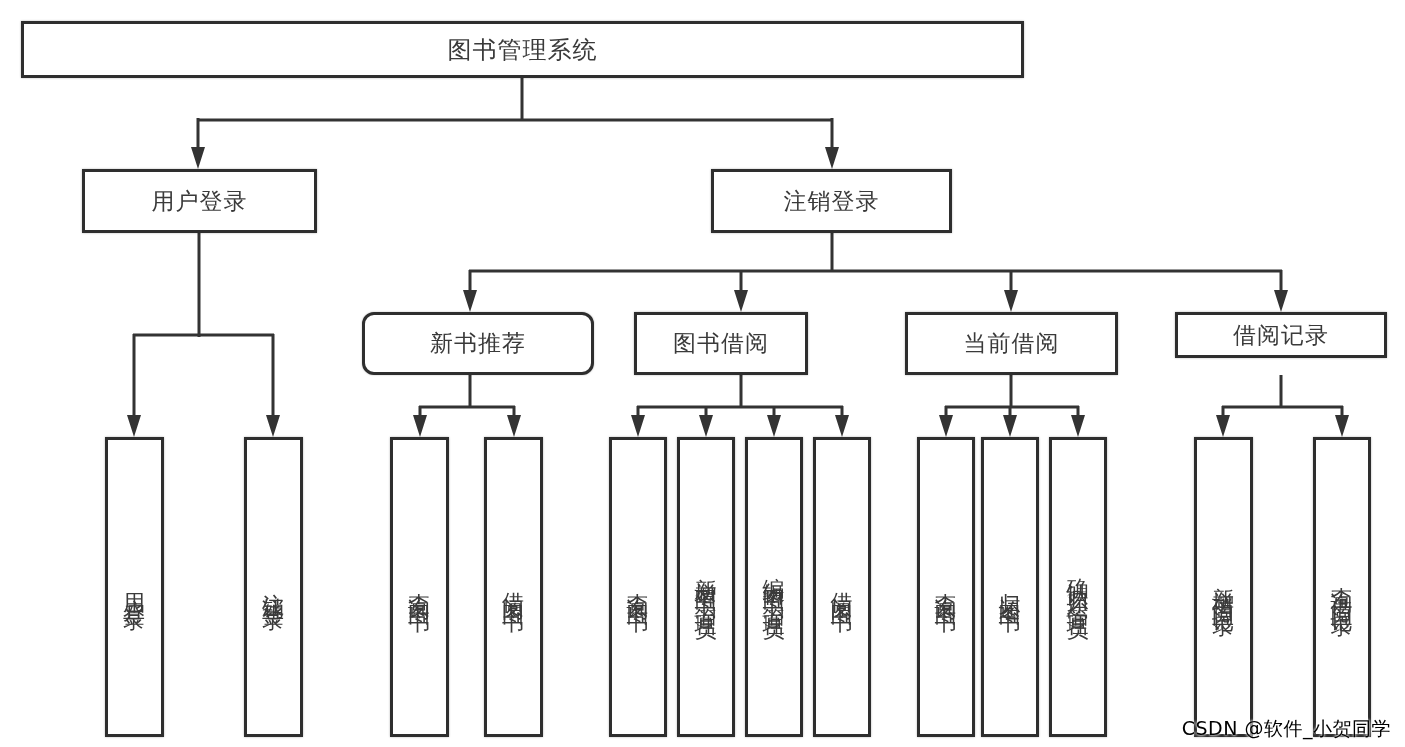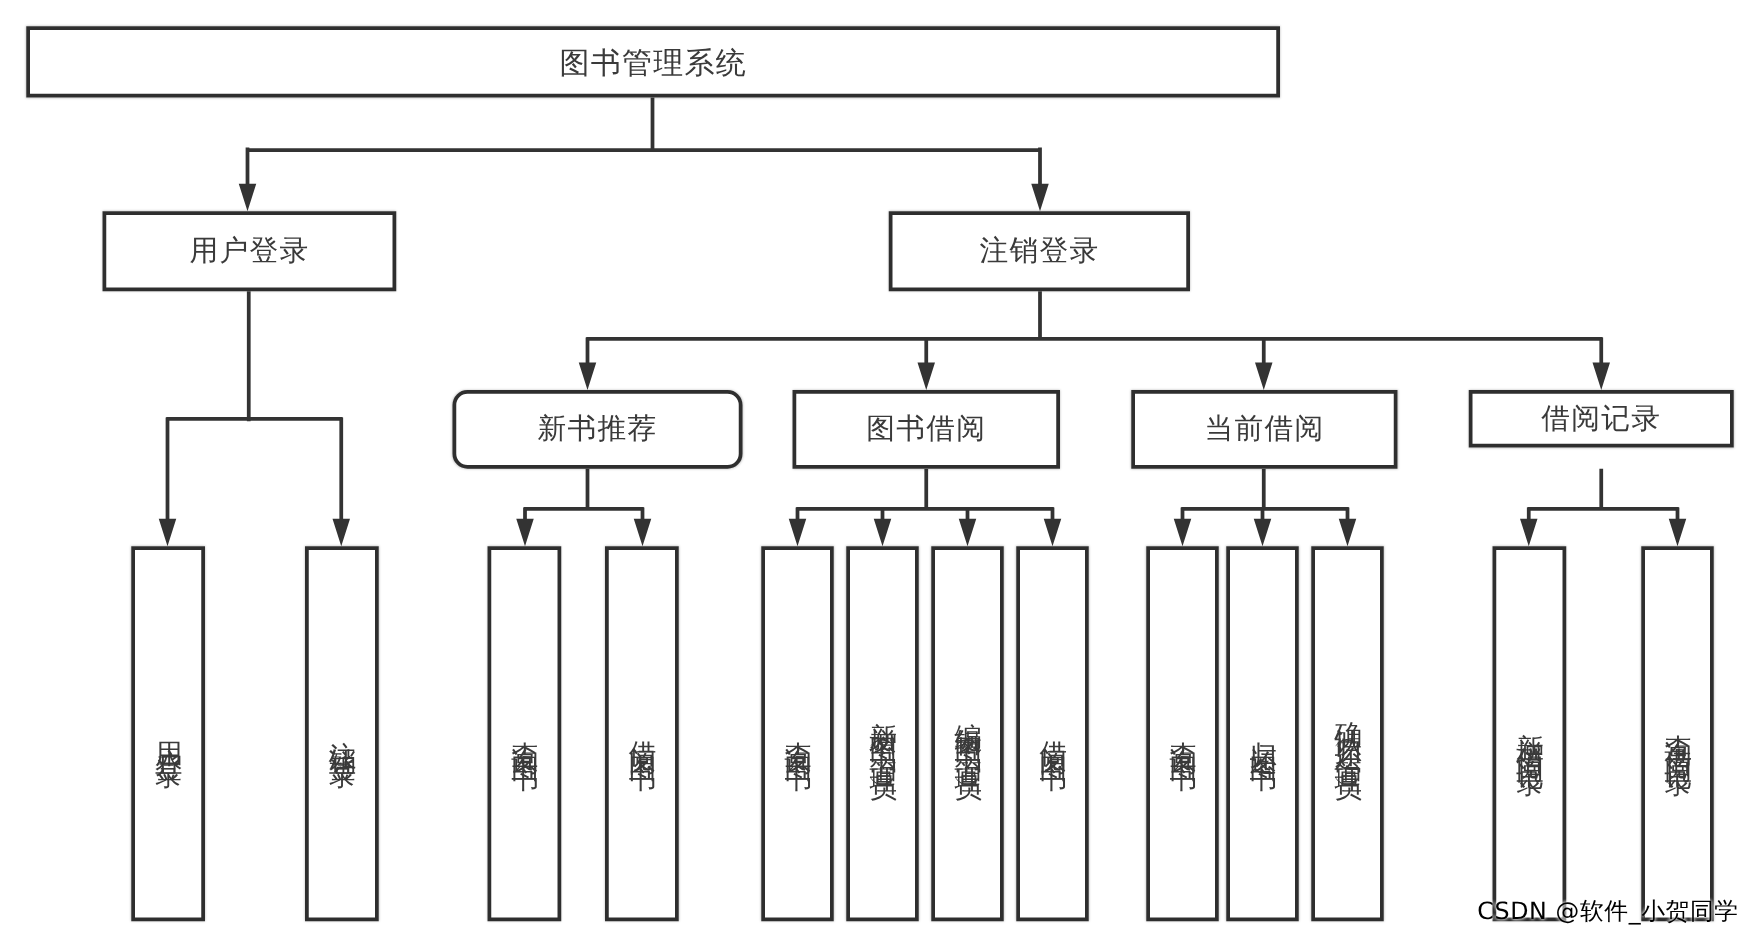--- a/index.html
+++ b/index.html
@@ -82,21 +82,21 @@
   <div class="node h-node" style="left:82px; top:169px; width:235px; height:64px;">
     <span class="label">用户登录</span>
   </div>
   <div class="node h-node" style="left:711px; top:169px; width:241px; height:64px;">
     <span class="label">注销登录</span>
   </div>
 
   <div class="node h-node" style="left:362px; top:312px; width:232px; height:63px;border-radius:12px;">
     <span class="label">新书推荐</span>
   </div>
-  <div class="node h-node" style="left:634px; top:312px; width:214px; height:63px;justify-content:center;">
+  <div class="node h-node" style="left:634px; top:312px; width:174px; height:63px;justify-content:center;">
     <span class="label">图书借阅</span>
   </div>
   <div class="node h-node" style="left:905px; top:312px; width:213px; height:63px;">
     <span class="label">当前借阅</span>
   </div>
   <div class="node h-node" style="left:1175px; top:312px; width:212px; height:46px;">
     <span class="label">借阅记录</span>
   </div>
 
   <div class="node leaf" style="left:105px; top:437px; width:59px; height:300px;">

